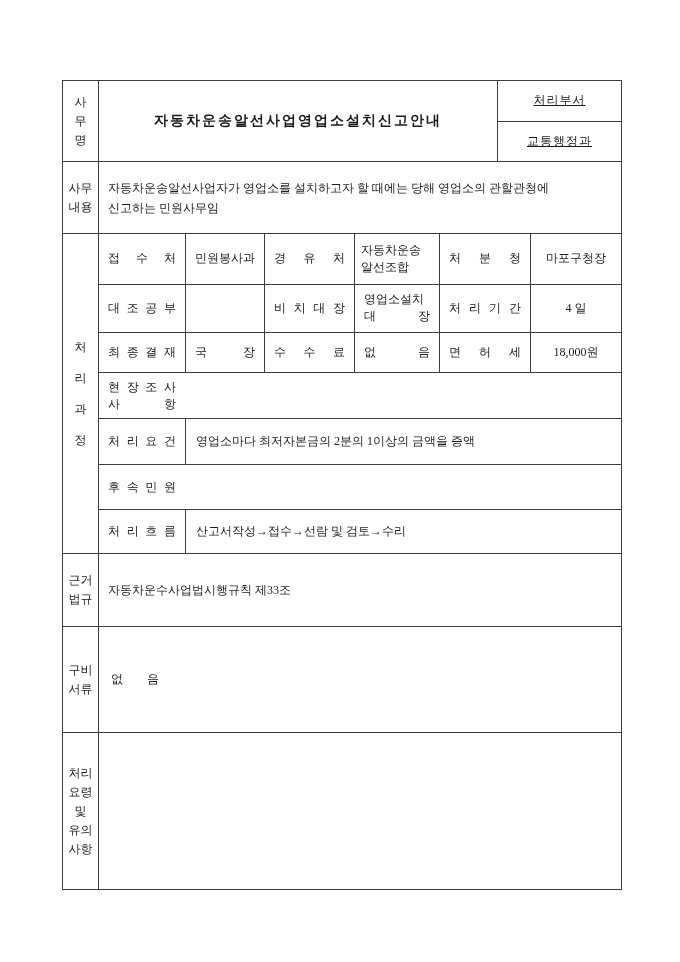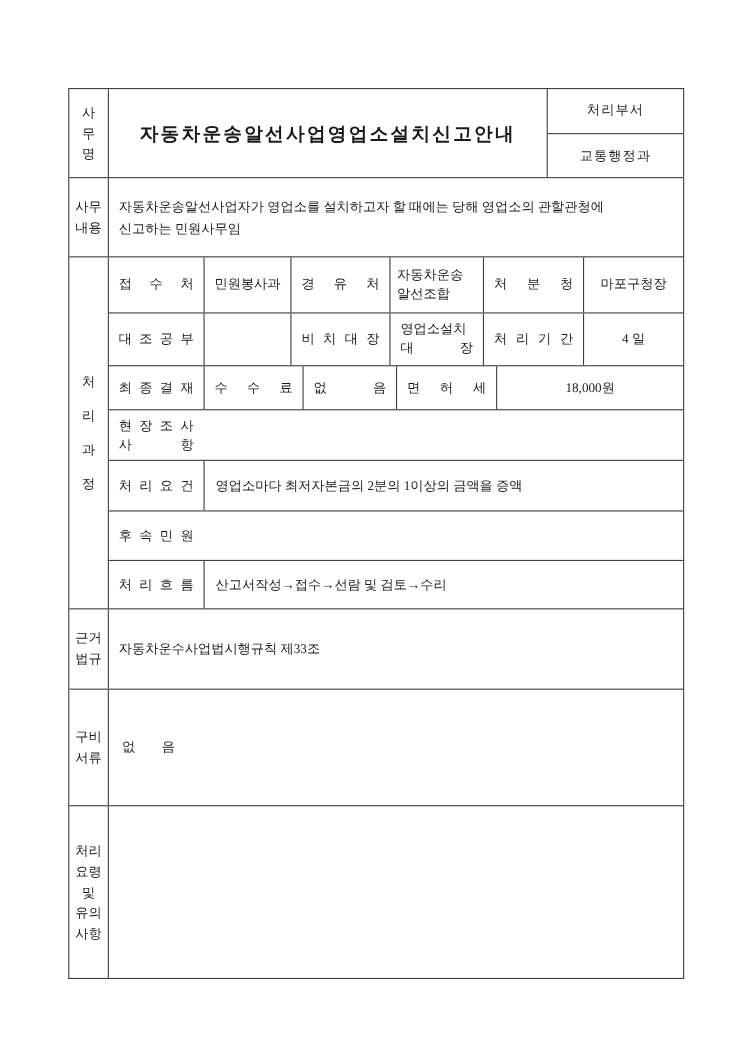--- a/index.html
+++ b/index.html
@@ -24,23 +24,23 @@
   .rD{height:73px;}
   .rE{height:106px;}
   .rF{flex:1;}
   .lab{
     flex:0 0 35px;display:flex;align-items:center;justify-content:center;
     text-align:center;white-space:pre-line;font-size:12px;line-height:19px;
   }
   .lab30{line-height:31px;}
   .titlecell{
     flex:1;display:flex;align-items:center;justify-content:center;
-    font-size:17px;font-weight:bold;letter-spacing:2px;white-space:nowrap;
+    font-size:14px;font-weight:bold;letter-spacing:2px;white-space:nowrap;
   }
-  .rcol{flex:0 0 124px;display:flex;flex-direction:column;}
+  .rcol{flex:0 0 124px;display:flex;flex-direction:column;text-decoration:underline;}
   .rcol > div + div{border-top:1px solid #3d3d3d;}
   .rc{flex:1;display:flex;align-items:center;justify-content:center;font-size:12px;letter-spacing:1px;}
   .content{flex:1;display:flex;align-items:center;font-size:12px;}
   .padL{padding-left:9px;}
   .padL2{padding-left:12px;}
   .preline{white-space:pre-line;line-height:20px;}
   
   .sub{flex:1;display:flex;flex-direction:column;}
   .srow{display:flex;}
   .srow + .srow{border-top:1px solid #3d3d3d;}
@@ -119,20 +119,21 @@
           <div class="scell c2"></div>
           <div class="scell c3 jl">비 치 대 장</div>
           <div class="scell c4 jl2">영업소설치
 대 장</div>
           <div class="scell c5 jl">처 리 기 간</div>
           <div class="scell cfill cen">4 일</div>
         </div>
 
         <div class="srow sr3">
           <div class="scell c1 jl">최 종 결 재</div>
+          <div class="scell c2 jl">국 장</div>
           <div class="scell c3 jl">수 수 료</div>
           <div class="scell c4 jl">없 음</div>
           <div class="scell c5 jl">면 허 세</div>
           <div class="scell cfill cen">18,000원</div>
         </div>
 
         <div class="srow sr4">
           <div class="scell c1 jl2">현 장 조 사
 사 항</div>
         </div>

